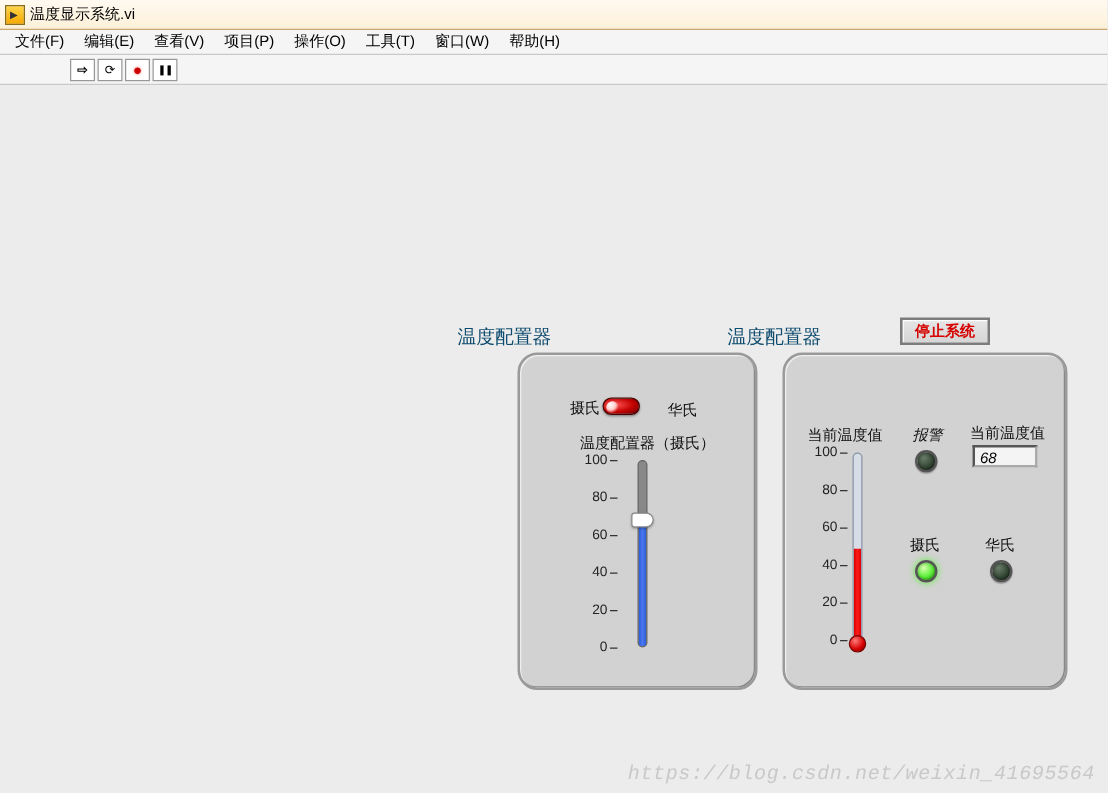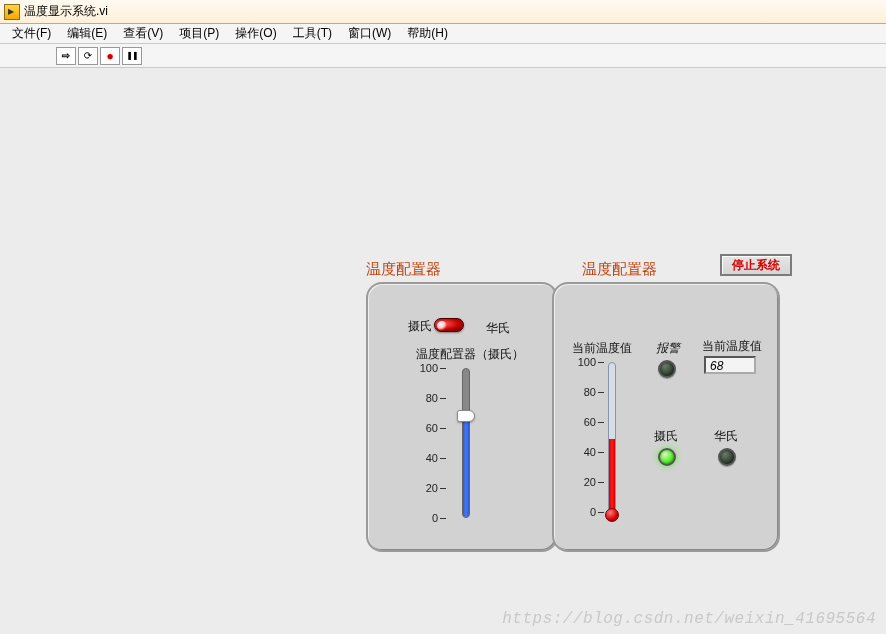--- a/index.html
+++ b/index.html
@@ -68,41 +68,42 @@
 
     .canvas {
       position: absolute;
       top: 68px; left: 0; right: 0; bottom: 0;
       background: #ececec;
     }
 
     .panel-title {
       position: absolute;
       font-size: 15px;
-      color: #c2410c;
+      color: #0c4a6e;
     }
     .stop-btn {
       position: absolute;
       width: 72px; height: 22px;
       border: 2px solid #7c7c7c;
       background: linear-gradient(#e6e6e6,#d5d5d5);
       color: #d60000;
       font-weight: bold;
       font-size: 12px;
       display:flex; align-items:center; justify-content:center;
       cursor:pointer;
       box-shadow: inset 1px 1px 0 #fff;
     }
 
     .panel {
       position: absolute;
       background: #d2d2d2;
       border: 2px solid #9a9a9a;
       border-radius: 16px;
       box-shadow: inset 1px 1px 0 #eee, inset -1px -1px 0 #888;
+      margin-left: 48px;
     }
     .panel.left { width: 192px; height: 270px; }
     .panel.right { width: 228px; height: 270px; }
 
     .lbl { position:absolute; font-size:12px; color:#111; }
 
     .toggle {
       position:absolute;
       width: 30px; height: 14px;
       border-radius: 8px;
@@ -254,21 +255,21 @@
             <div class="mark"></div>
           </div>
           <div class="tick-row" style="left: 0px; top: 148px;">
             <span style="width: 26px; text-align: right;">0</span>
             <div class="mark"></div>
           </div>
         </div>
     </div>
   </div>
 
-  <div class="panel right" style="left:552px; top:214px;">
+  <div class="panel right" style="left:578px; top:214px;">
     <span class="lbl" style="left:18px; top:56px;">当前温度值</span>
     <span class="lbl" style="left:102px; top:56px;font-style:italic;">报警</span>
     <span class="lbl" style="left:148px; top:54px;">当前温度值</span>
 
     <div class="num-display" style="left:150px; top:72px;font-style:italic;">68</div>
 
     <div style="position:absolute; left:16px; top:74px; width:70px; height:170px;">
       <div class="thermo-track" id="thermo-track" style="left:38px; top:4px; height:150px;">
         <div class="thermo-fill" id="thermo-fill" style="height: 72px;"></div>
       </div>

